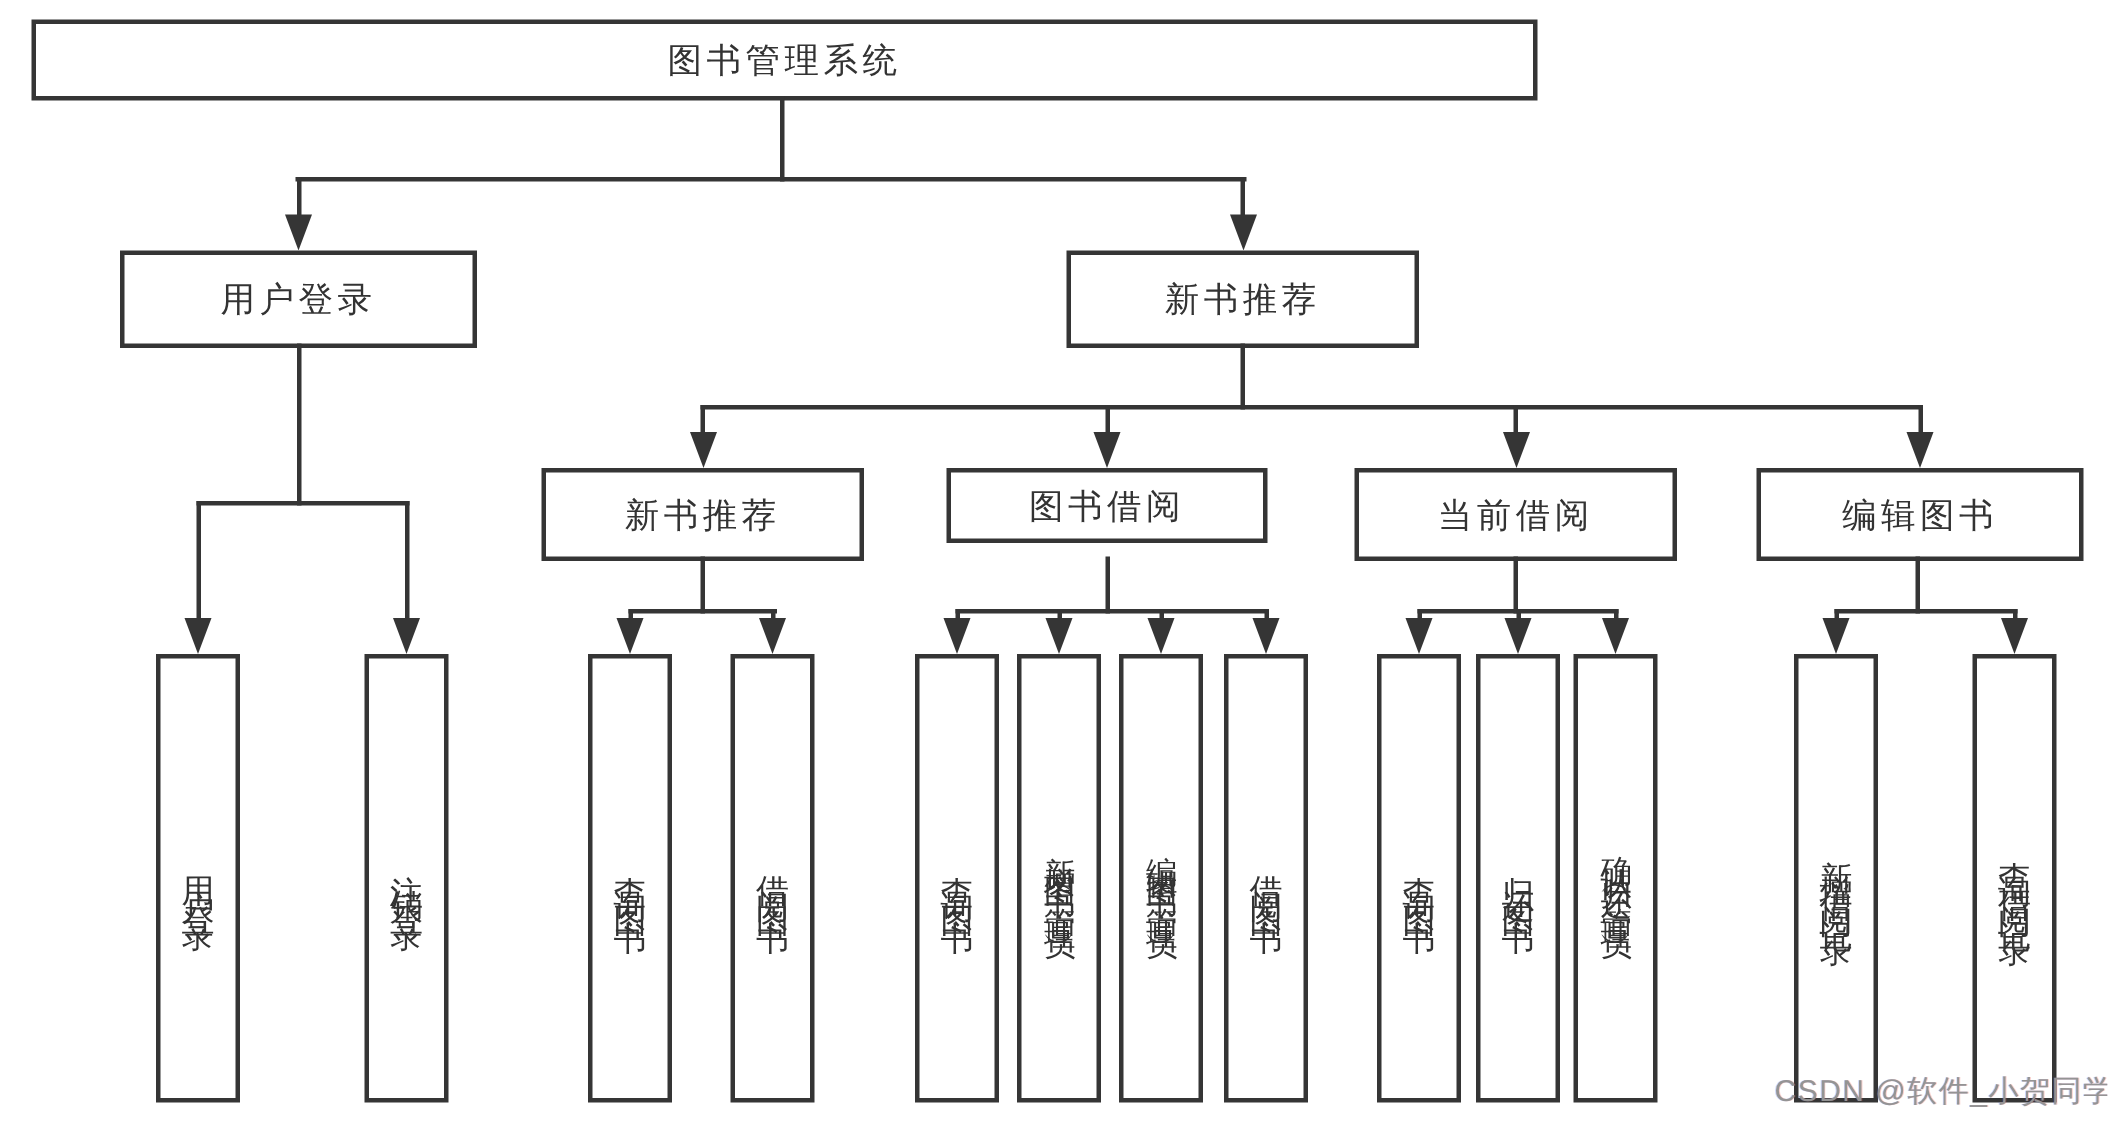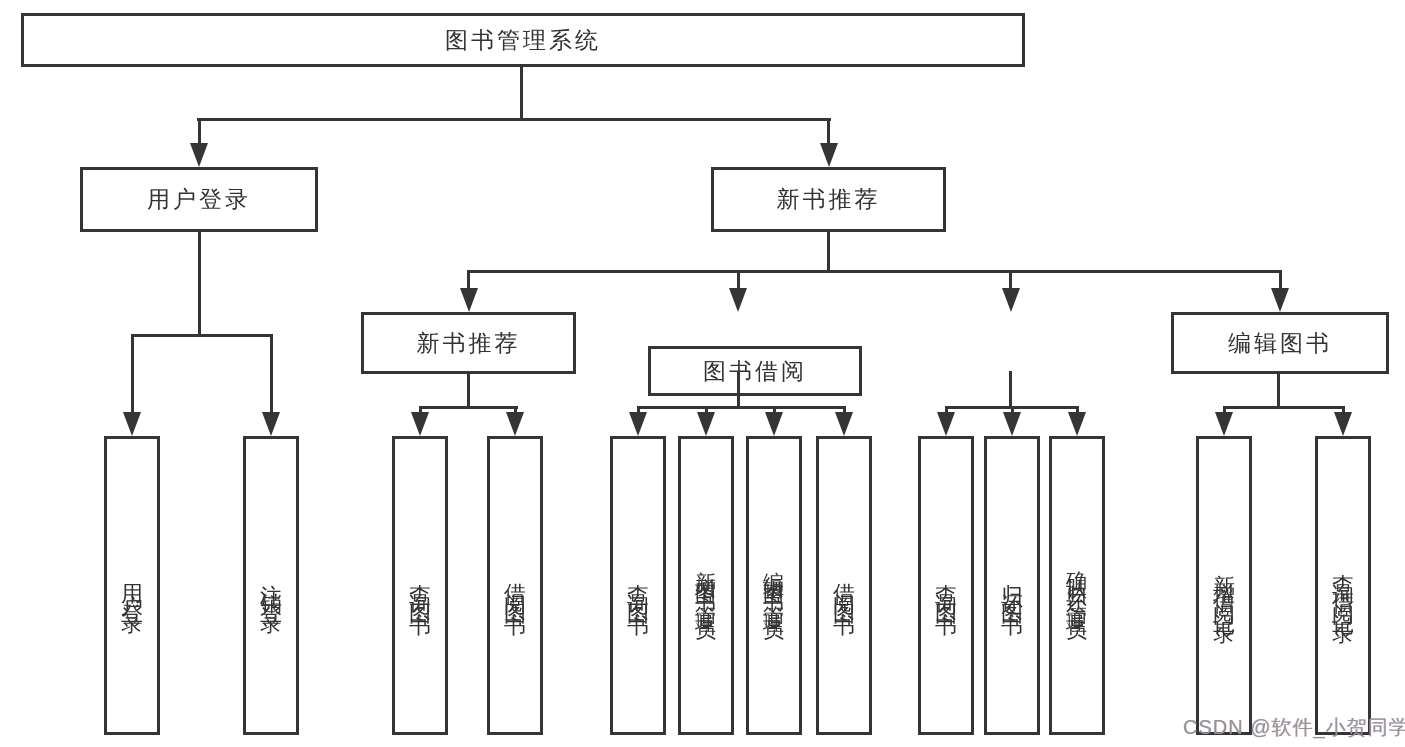--- a/index.html
+++ b/index.html
@@ -92,21 +92,22 @@
   <div class="v" style="left:467px;top:270px;height:21px;"></div>
   <div class="v" style="left:736.5px;top:270px;height:21px;"></div>
   <div class="v" style="left:1009px;top:270px;height:21px;"></div>
   <div class="v" style="left:1278.5px;top:270px;height:21px;"></div>
   <div class="arr" style="left:459.5px;top:288px;"></div>
   <div class="arr" style="left:729px;top:288px;"></div>
   <div class="arr" style="left:1001.5px;top:288px;"></div>
   <div class="arr" style="left:1271px;top:288px;"></div>
 
   <div class="hbox" style="left:361px;top:312px;width:215px;height:62px;">新书推荐</div>
-  <div class="hbox" style="left:648px;top:312px;width:214px;height:50px;margin-top:34px;">图书借阅</div>
+  <div class="hbox" style="left:631px;top:312px;width:214px;height:50px;">图书借阅</div>
+  <div class="hbox" style="left:903px;top:312px;width:215px;height:62px;">当前借阅</div>
   <div class="hbox" style="left:1171px;top:312px;width:218px;height:62px;">编辑图书</div>
 
   <div class="v" style="left:467px;top:371px;height:38px;"></div>
   <div class="h" style="left:418.5px;top:406px;width:99px;"></div>
   <div class="v" style="left:418.5px;top:406px;height:10px;"></div>
   <div class="v" style="left:513.5px;top:406px;height:10px;"></div>
   <div class="arr" style="left:411px;top:412px;"></div>
   <div class="arr" style="left:506px;top:412px;"></div>
 
   <div class="v" style="left:736.5px;top:371px;height:38px;"></div>

